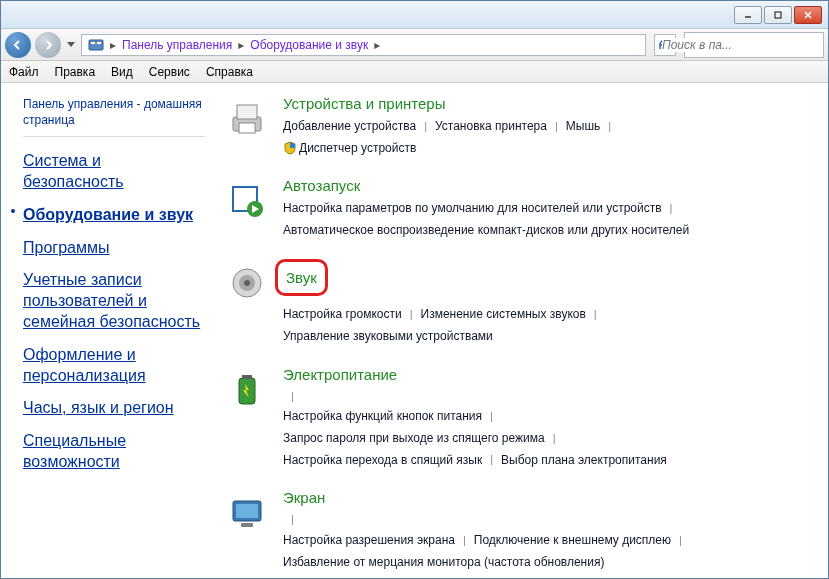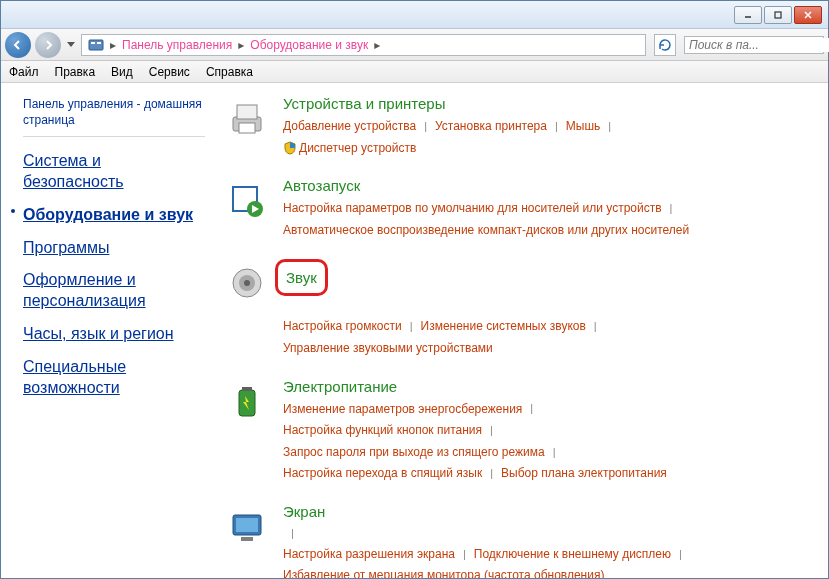--- a/index.html
+++ b/index.html
@@ -8,45 +8,45 @@
 .titlebar { height: 28px; background: linear-gradient(#eef4fb, #d5e4f3); border-bottom: 1px solid #b8c8d8; display: flex; justify-content: flex-end; align-items: center; padding-right: 6px; gap: 2px; }
 .titlebar-btn { width: 28px; height: 18px; border: 1px solid #8a9db0; border-radius: 2px; display: flex; align-items: center; justify-content: center; background: linear-gradient(#f8fafc, #e0e8f0); cursor: pointer; }
 .titlebar-btn.close { background: linear-gradient(#e88a7a, #d44828); border-color: #a03020; }
 .titlebar-btn svg { width: 10px; height: 10px; }
 .navbar { height: 32px; background: linear-gradient(#f8f8f8, #eaeaea); border-bottom: 1px solid #c8c8c8; display: flex; align-items: center; padding: 0 4px; gap: 4px; }
 .nav-arrow { width: 26px; height: 26px; border-radius: 50%; background: radial-gradient(circle at 35% 30%, #6ea3d8, #2a6aaa); display: flex; align-items: center; justify-content: center; cursor: pointer; position: relative; }
 .nav-arrow.fwd { background: radial-gradient(circle at 35% 30%, #d0d8e0, #9aa8b6); }
 .nav-dd { width: 12px; height: 20px; display: flex; align-items: center; justify-content: center; cursor: pointer; }
 .breadcrumb { flex: 1; height: 22px; border: 1px solid #b0b8c0; background: #fff; display: flex; align-items: center; padding: 0 2px; font-size: 12px; }
 .bc-icon { width: 16px; height: 16px; margin: 0 4px; display: flex; align-items: center; justify-content: center; }
-.bc-seg { padding: 0 4px; color: #ec4899; cursor: pointer; }
+.bc-seg { padding: 0 4px; color: #6d28d9; cursor: pointer; }
 .bc-arrow { color: #555; padding: 0 2px; }
 .refresh-btn { width: 22px; height: 22px; border: 1px solid #b0b8c0; background: #fff; display: flex; align-items: center; justify-content: center; cursor: pointer; margin-left: 4px; }
-.searchbox { width: 140px; height: 18px; border: 1px solid #b0b8c0; background: #fff; display: flex; align-items: center; padding: 0 4px; margin-left: 4px; }
+.searchbox { width: 140px; height: 26px; border: 1px solid #b0b8c0; background: #fff; display: flex; align-items: center; padding: 0 4px; margin-left: 4px; justify-content: flex-end; }
 .searchbox input { border: none; outline: none; flex: 1; font-size: 12px; font-style: italic; color: #888; }
 .menubar { height: 22px; background: linear-gradient(#f8f8f8, #ececec); border-bottom: 1px solid #d0d0d0; display: flex; align-items: center; padding: 0 8px; gap: 16px; font-size: 12px; }
 .menubar span { cursor: pointer; }
 .content { display: flex; height: calc(100% - 82px); }
 .sidebar { width: 214px; padding: 14px 10px 10px 22px; background: #fff; border-right: none; }
 .sidebar-home { color: #003399; font-size: 12px; line-height: 1.3; margin-bottom: 8px; cursor: pointer; }
 .sidebar-sep { border-top: 1px solid #d8d8d8; margin: 8px 0; }
 .sidebar-item { color: #003399; font-size: 16px; padding: 6px 0; cursor: pointer; line-height: 1.3; text-decoration: underline; }
 .sidebar-item.active { color: #003399; font-weight: bold; position: relative; }
 .sidebar-item.active::before { content: ""; position: absolute; left: -12px; top: 10px; width: 4px; height: 4px; border-radius: 50%; background: #003399; }
 .main { flex: 1; overflow-y: scroll; padding: 12px 0 12px 8px; position: relative; }
 .main::-webkit-scrollbar { width: 17px; }
 .main::-webkit-scrollbar-track { background: #f0f0f0; border-left: 1px solid #d8d8d8; }
 .main::-webkit-scrollbar-thumb { background: linear-gradient(90deg, #e0e6ec, #c8d4e0); border: 1px solid #a8b8c8; border-radius: 2px; }
 .category { display: flex; margin-bottom: 18px; }
 .cat-icon { width: 48px; height: 48px; margin-right: 12px; flex-shrink: 0; display: flex; align-items: center; justify-content: center; }
 .cat-body { flex: 1; }
 .cat-title { color: #258b25; font-size: 15px; margin-bottom: 4px; cursor: pointer; }
 .cat-title.highlighted { display: inline-block; border: 3px solid #e02020; border-radius: 10px; padding: 7px 8px; margin-left: -8px; }
 .cat-links { display: flex; flex-wrap: wrap; gap: 0; align-items: center; line-height: 1.8; }
-.cat-link { color: #c2410c; font-size: 12px; cursor: pointer; white-space: nowrap; }
+.cat-link { color: #0f172a; font-size: 12px; cursor: pointer; white-space: nowrap; }
 .link-sep { color: #888; margin: 0 8px; }
 .shield { display: inline-flex; width: 14px; height: 14px; margin-right: 2px; vertical-align: -2px; }
 .break { flex-basis: 100%; height: 0; }
 </style>
 </head>
 <body>
 
 <div class="window">
 
   <div class="titlebar">
@@ -121,20 +121,21 @@
     <span>Справка</span>
   </div>
 
   <div class="content">
     <div class="sidebar">
       <div class="sidebar-home">Панель управления - домашняя страница</div>
       <div class="sidebar-sep"></div>
       <div class="sidebar-item">Система и безопасность</div>
       <div class="sidebar-item active">Оборудование и звук</div>
       <div class="sidebar-item">Программы</div>
+      <div class="sidebar-item">Учетные записи пользователей и семейная безопасность</div>
       <div class="sidebar-item">Оформление и персонализация</div>
       <div class="sidebar-item">Часы, язык и регион</div>
       <div class="sidebar-item">Специальные возможности</div>
     </div>
 
     <div class="main">
 
       <div class="category">
         <div class="cat-icon">
             <svg width="40" height="40" viewBox="0 0 40 40">
@@ -186,21 +187,21 @@
       <div class="category">
         <div class="cat-icon">
             <svg width="40" height="40" viewBox="0 0 40 40">
               <circle cx="20" cy="20" r="14" fill="#d8d8d8" stroke="#888"></circle>
               <circle cx="20" cy="20" r="8" fill="#a8a8a8"></circle>
               <circle cx="20" cy="20" r="3" fill="#606060"></circle>
             </svg>
           </div>
         <div class="cat-body">
           <div><span class="cat-title highlighted">Звук</span></div>
-          <div class="cat-links" style="margin-top:16px">
+          <div class="cat-links" style="margin-top:4px">
             <span class="cat-link">Настройка громкости</span>
               <span class="link-sep">|</span>
             <span class="cat-link">Изменение системных звуков</span>
               <span class="link-sep">|</span>
             <div class="break"></div>
             <span class="cat-link">Управление звуковыми устройствами</span>
           </div>
         </div>
       </div>
 
@@ -208,21 +209,20 @@
         <div class="cat-icon">
             <svg width="40" height="40" viewBox="0 0 40 40">
               <rect x="12" y="8" width="16" height="26" rx="3" fill="#3a9a3a" stroke="#206020"></rect>
               <rect x="15" y="5" width="10" height="4" fill="#606060"></rect>
               <path d="M18 14 L22 20 L19 20 L22 28 L16 20 L19 20 Z" fill="#f0e020"></path>
             </svg>
           </div>
         <div class="cat-body">
           <div class="cat-title">Электропитание</div>
           <div class="cat-links">
-            <span class="cat-link">Изменение параметров энергосбережения</span>
               <span class="link-sep">|</span>
             <div class="break"></div>
             <span class="cat-link">Настройка функций кнопок питания</span>
               <span class="link-sep">|</span>
             <div class="break"></div>
             <span class="cat-link">Запрос пароля при выходе из спящего режима</span>
               <span class="link-sep">|</span>
             <div class="break"></div>
             <span class="cat-link">Настройка перехода в спящий язык</span>
               <span class="link-sep">|</span>

